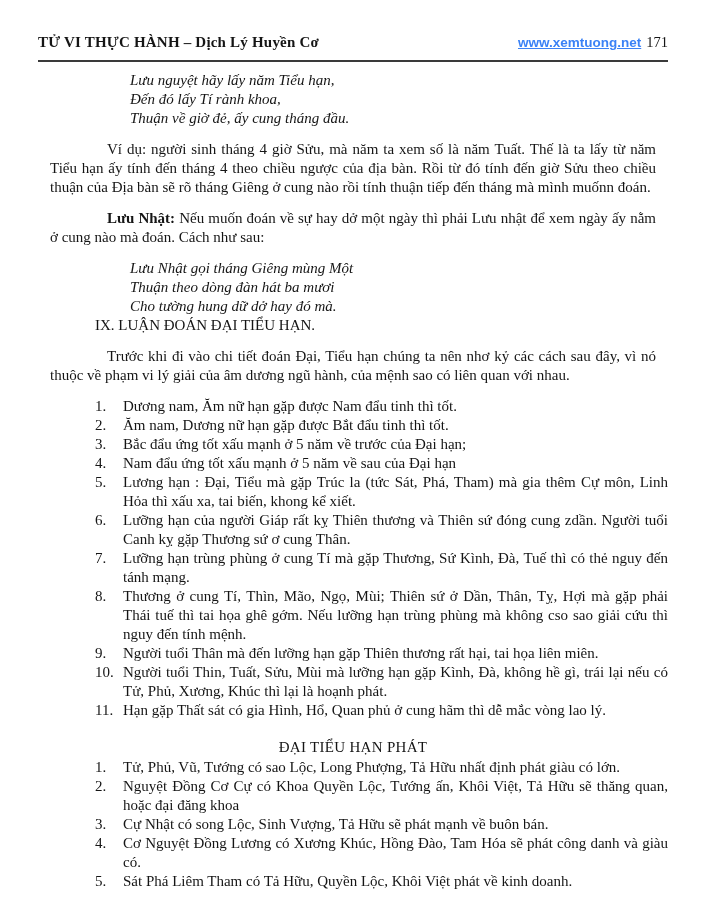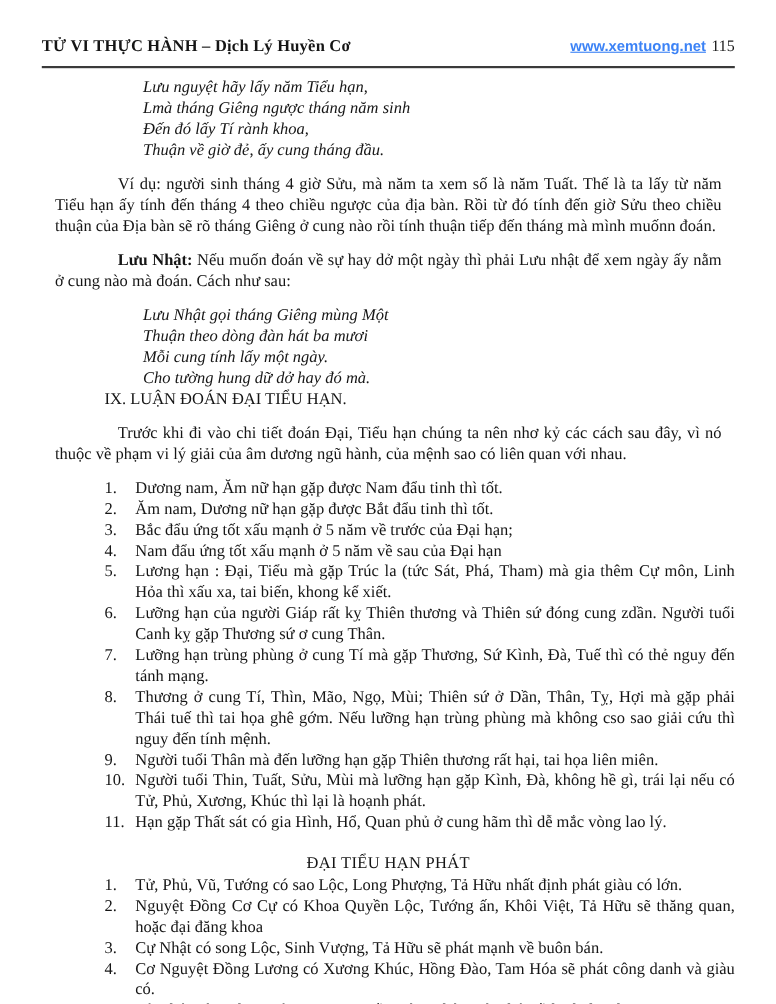--- a/index.html
+++ b/index.html
@@ -54,42 +54,40 @@
     font-size: 15px; letter-spacing: 0.3px;
   }
 </style>
 </head>
 <body>
 
 <div class="page">
 
   <div class="hdr">
     <span class="hdr-title">TỬ VI THỰC HÀNH – Dịch Lý Huyền Cơ</span>
-    <span class="hdr-right"><a class="site-link">www.xemtuong.net</a><span class="page-num">115</span></span>
+    <span class="hdr-right"><a class="site-link">www.xemtuong.net</a><span class="page-num">171</span></span>
   </div>
 
   <hr class="rule">
 
   <div class="bodytext">
 
     <div class="verse">
       <div class="vline">Lưu nguyệt hãy lấy năm Tiểu hạn,</div>
-      <div class="vline">Lmà tháng Giêng ngược tháng năm sinh</div>
       <div class="vline">Đến đó lấy Tí rành khoa,</div>
       <div class="vline">Thuận về giờ đẻ, ấy cung tháng đầu.</div>
     </div>
 
     <p class="para">Ví dụ: người sinh tháng 4 giờ Sửu, mà năm ta xem số là năm Tuất. Thế là ta lấy từ năm Tiểu hạn ấy tính đến tháng 4 theo chiều ngược của địa bàn. Rồi từ đó tính đến giờ Sửu theo chiều thuận của Địa bàn sẽ rõ tháng Giêng ở cung nào rồi tính thuận tiếp đến tháng mà mình muốnn đoán.</p>
 
     <p class="para"><span class="lead-bold">Lưu Nhật:</span> <span>Nếu muốn đoán về sự hay dở một ngày thì phải Lưu nhật để xem ngày ấy nằm ở cung nào mà đoán. Cách như sau:</span></p>
 
     <div class="verse">
       <div class="vline">Lưu Nhật gọi tháng Giêng mùng Một</div>
       <div class="vline">Thuận theo dòng đàn hát ba mươi</div>
-      <div class="vline">Mỗi cung tính lấy một ngày.</div>
       <div class="vline">Cho tường hung dữ dở hay đó mà.</div>
     </div>
 
     <p class="section-head">IX. LUẬN ĐOÁN ĐẠI TIỂU HẠN.</p>
 
     <p class="para">Trước khi đi vào chi tiết đoán Đại, Tiểu hạn chúng ta nên nhơ kỷ các cách sau đây, vì nó thuộc về phạm vi lý giải của âm dương ngũ hành, của mệnh sao có liên quan với nhau.</p>
 
     <ol class="numlist">
       <li><span class="num">1.</span><span>Dương nam, Ăm nữ hạn gặp được Nam đẩu tinh thì tốt.</span></li>
       <li><span class="num">2.</span><span>Ăm nam, Dương nữ hạn gặp được Bắt đẩu tinh thì tốt.</span></li>

